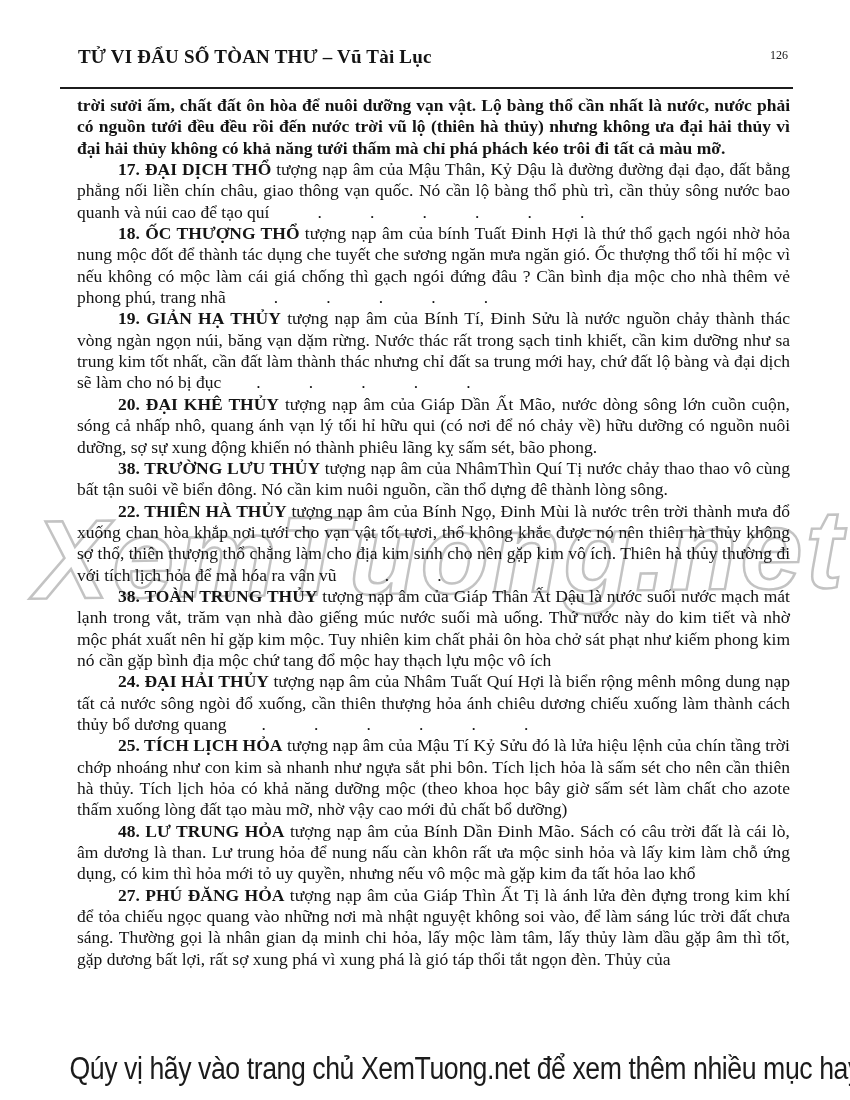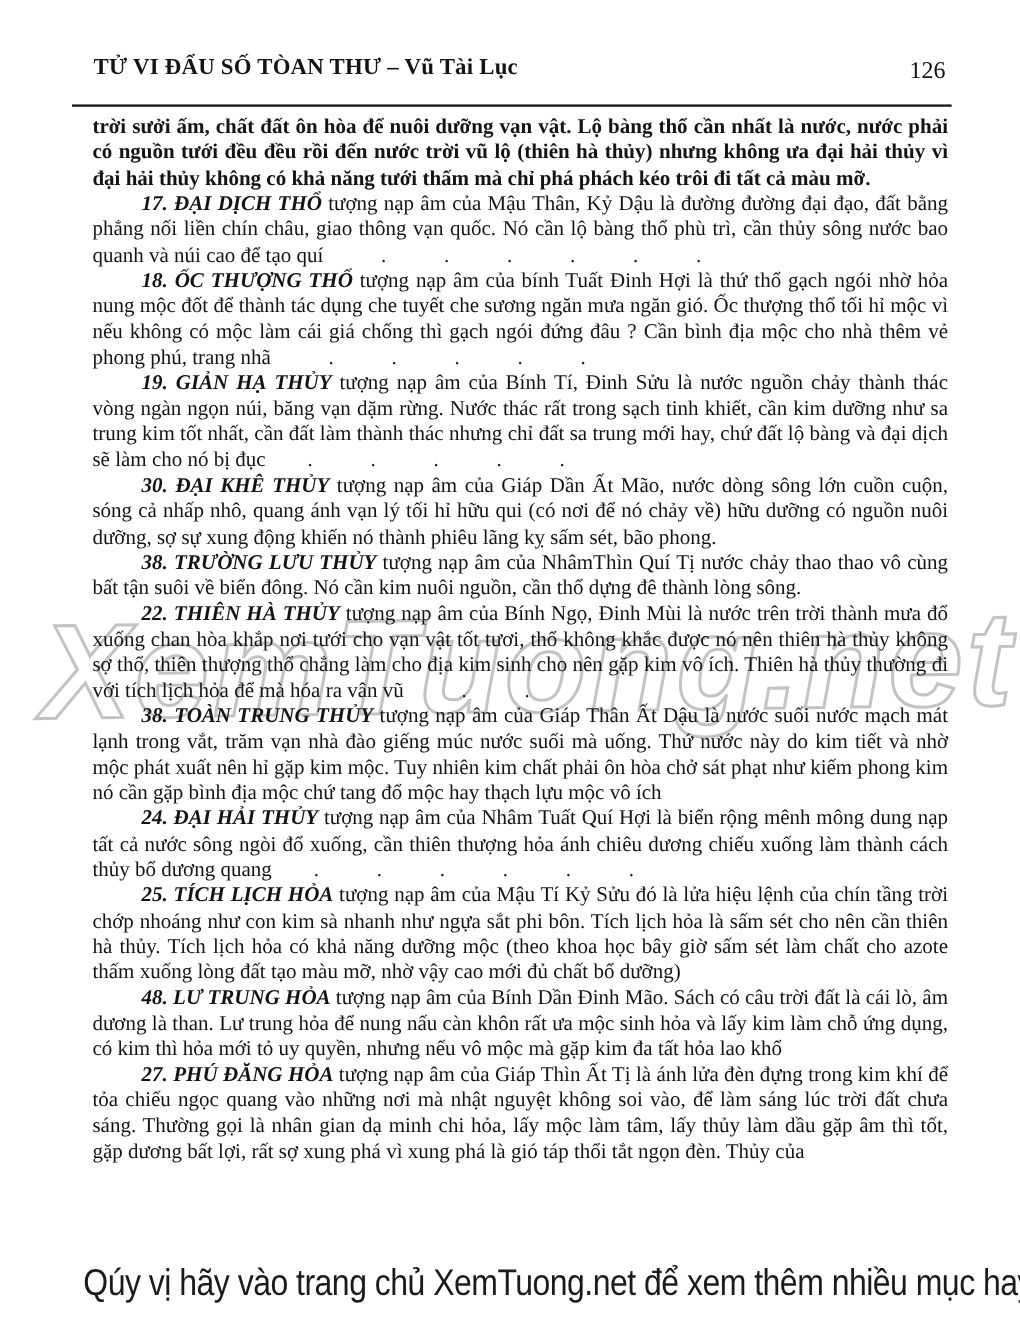--- a/index.html
+++ b/index.html
@@ -5,29 +5,29 @@
   html,body{margin:0;padding:0;background:#e8e8e8;}
   .page{
     position:relative;width:850px;height:1100px;background:#ffffff;
     overflow:hidden;font-family:"Liberation Serif", serif;color:#141414;
     margin:0 auto;
   }
   .header-title{
     position:absolute;left:78px;top:46px;font-size:19px;font-weight:bold;
     letter-spacing:0.2px;white-space:nowrap;
   }
-  .page-num{position:absolute;right:62px;top:48px;font-size:20px;}
+  .page-num{position:absolute;right:62px;top:48px;font-size:12px;}
   .rule{position:absolute;left:60px;right:57px;top:87px;border-top:2px solid #1c1c1c;height:0;}
   .content{
     position:absolute;left:77px;top:95px;width:713px;
     font-size:17.5px;line-height:21.35px;text-align:justify;z-index:2;
   }
   .content p{margin:0;text-indent:41px;}
   .content p.noindent{text-indent:0;font-weight:bold;}
-  .sec-head{font-weight:bold;font-style:italic;}
+  .sec-head{font-weight:bold;}
   .watermark{
     position:absolute;left:34px;top:490px;z-index:1;
     font-family:"Liberation Sans", sans-serif;font-weight:bold;font-style:italic;
     font-size:112px;letter-spacing:3px;white-space:nowrap;
     color:rgba(255,255,255,0.06);
     -webkit-text-stroke:2.5px rgba(158,158,158,0.62);
     text-shadow:none;
     transform:rotate(-0.8deg);
   }
   .footer{position:absolute;left:0;top:1051px;width:850px;text-align:center;z-index:2;}
@@ -50,21 +50,21 @@
 
   <div class="content">
     <p class="noindent">trời sưởi ấm, chất đất ôn hòa để nuôi dưỡng vạn vật. Lộ bàng thổ cần nhất là nước, nước phải có nguồn tưới đều đều rồi đến nước trời vũ lộ (thiên hà thủy) nhưng không ưa đại hải thủy vì đại hải thủy không có khả năng tưới thấm mà chỉ phá phách kéo trôi đi tất cả màu mỡ.</p>
 
     <p><span class="sec-head">17. ĐẠI DỊCH THỔ</span><span> tượng nạp âm của Mậu Thân, Kỷ Dậu là đường đường đại đạo, đất bằng phẳng nối liền chín châu, giao thông vạn quốc. Nó cần lộ bàng thổ phù trì, cần thủy sông nước bao quanh và núi cao để tạo quí&nbsp;&nbsp;&nbsp;&nbsp;&nbsp;&nbsp;&nbsp;&nbsp;&nbsp;&nbsp;&nbsp;.&nbsp;&nbsp;&nbsp;&nbsp;&nbsp;&nbsp;&nbsp;&nbsp;&nbsp;&nbsp;&nbsp;.&nbsp;&nbsp;&nbsp;&nbsp;&nbsp;&nbsp;&nbsp;&nbsp;&nbsp;&nbsp;&nbsp;.&nbsp;&nbsp;&nbsp;&nbsp;&nbsp;&nbsp;&nbsp;&nbsp;&nbsp;&nbsp;&nbsp;.&nbsp;&nbsp;&nbsp;&nbsp;&nbsp;&nbsp;&nbsp;&nbsp;&nbsp;&nbsp;&nbsp;.&nbsp;&nbsp;&nbsp;&nbsp;&nbsp;&nbsp;&nbsp;&nbsp;&nbsp;&nbsp;&nbsp;.</span></p>
 
     <p><span class="sec-head">18. ỐC THƯỢNG THỔ</span><span> tượng nạp âm của bính Tuất Đinh Hợi là thứ thổ gạch ngói nhờ hỏa nung mộc đốt để thành tác dụng che tuyết che sương ngăn mưa ngăn gió. Ốc thượng thổ tối hỉ mộc vì nếu không có mộc làm cái giá chống thì gạch ngói đứng đâu ? Cần bình địa mộc cho nhà thêm vẻ phong phú, trang nhã&nbsp;&nbsp;&nbsp;&nbsp;&nbsp;&nbsp;&nbsp;&nbsp;&nbsp;&nbsp;&nbsp;.&nbsp;&nbsp;&nbsp;&nbsp;&nbsp;&nbsp;&nbsp;&nbsp;&nbsp;&nbsp;&nbsp;.&nbsp;&nbsp;&nbsp;&nbsp;&nbsp;&nbsp;&nbsp;&nbsp;&nbsp;&nbsp;&nbsp;.&nbsp;&nbsp;&nbsp;&nbsp;&nbsp;&nbsp;&nbsp;&nbsp;&nbsp;&nbsp;&nbsp;.&nbsp;&nbsp;&nbsp;&nbsp;&nbsp;&nbsp;&nbsp;&nbsp;&nbsp;&nbsp;&nbsp;.</span></p>
 
     <p><span class="sec-head">19. GIẢN HẠ THỦY</span><span> tượng nạp âm của Bính Tí, Đinh Sửu là nước nguồn chảy thành thác vòng ngàn ngọn núi, băng vạn dặm rừng. Nước thác rất trong sạch tinh khiết, cần kim dưỡng như sa trung kim tốt nhất, cần đất làm thành thác nhưng chỉ đất sa trung mới hay, chứ đất lộ bàng và đại dịch sẽ làm cho nó bị đục&nbsp;&nbsp;&nbsp;&nbsp;&nbsp;&nbsp;&nbsp;&nbsp;.&nbsp;&nbsp;&nbsp;&nbsp;&nbsp;&nbsp;&nbsp;&nbsp;&nbsp;&nbsp;&nbsp;.&nbsp;&nbsp;&nbsp;&nbsp;&nbsp;&nbsp;&nbsp;&nbsp;&nbsp;&nbsp;&nbsp;.&nbsp;&nbsp;&nbsp;&nbsp;&nbsp;&nbsp;&nbsp;&nbsp;&nbsp;&nbsp;&nbsp;.&nbsp;&nbsp;&nbsp;&nbsp;&nbsp;&nbsp;&nbsp;&nbsp;&nbsp;&nbsp;&nbsp;.</span></p>
 
-    <p><span class="sec-head">30. ĐẠI KHÊ THỦY</span><span> tượng nạp âm của Giáp Dần Ất Mão, nước dòng sông lớn cuồn cuộn, sóng cả nhấp nhô, quang ánh vạn lý tối hỉ hữu qui (có nơi để nó chảy về) hữu dưỡng có nguồn nuôi dưỡng, sợ sự xung động khiến nó thành phiêu lãng kỵ sấm sét, bão phong.</span></p>
+    <p><span class="sec-head">20. ĐẠI KHÊ THỦY</span><span> tượng nạp âm của Giáp Dần Ất Mão, nước dòng sông lớn cuồn cuộn, sóng cả nhấp nhô, quang ánh vạn lý tối hỉ hữu qui (có nơi để nó chảy về) hữu dưỡng có nguồn nuôi dưỡng, sợ sự xung động khiến nó thành phiêu lãng kỵ sấm sét, bão phong.</span></p>
 
     <p><span class="sec-head">38. TRƯỜNG LƯU THỦY</span><span> tượng nạp âm của NhâmThìn Quí Tị nước chảy thao thao vô cùng bất tận suôi về biển đông. Nó cần kim nuôi nguồn, cần thổ dựng đê thành lòng sông.</span></p>
 
     <p><span class="sec-head">22. THIÊN HÀ THỦY</span><span> tượng nạp âm của Bính Ngọ, Đinh Mùi là nước trên trời thành mưa đổ xuống chan hòa khắp nơi tưới cho vạn vật tốt tươi, thổ không khắc được nó nên thiên hà thủy không sợ thổ, thiên thượng thổ chẳng làm cho địa kim sinh cho nên gặp kim vô ích. Thiên hà thủy thường đi với tích lịch hỏa để mà hóa ra vân vũ&nbsp;&nbsp;&nbsp;&nbsp;&nbsp;&nbsp;&nbsp;&nbsp;&nbsp;&nbsp;&nbsp;.&nbsp;&nbsp;&nbsp;&nbsp;&nbsp;&nbsp;&nbsp;&nbsp;&nbsp;&nbsp;&nbsp;.</span></p>
 
     <p><span class="sec-head">38. TOÀN TRUNG THỦY</span><span> tượng nạp âm của Giáp Thân Ất Dậu là nước suối nước mạch mát lạnh trong vắt, trăm vạn nhà đào giếng múc nước suối mà uống. Thứ nước này do kim tiết và nhờ mộc phát xuất nên hỉ gặp kim mộc. Tuy nhiên kim chất phải ôn hòa chở sát phạt như kiếm phong kim nó cần gặp bình địa mộc chứ tang đổ mộc hay thạch lựu mộc vô ích</span></p>
 
     <p><span class="sec-head">24. ĐẠI HẢI THỦY</span><span> tượng nạp âm của Nhâm Tuất Quí Hợi là biển rộng mênh mông dung nạp tất cả nước sông ngòi đổ xuống, cần thiên thượng hỏa ánh chiêu dương chiếu xuống làm thành cách thủy bổ dương quang&nbsp;&nbsp;&nbsp;&nbsp;&nbsp;&nbsp;&nbsp;&nbsp;.&nbsp;&nbsp;&nbsp;&nbsp;&nbsp;&nbsp;&nbsp;&nbsp;&nbsp;&nbsp;&nbsp;.&nbsp;&nbsp;&nbsp;&nbsp;&nbsp;&nbsp;&nbsp;&nbsp;&nbsp;&nbsp;&nbsp;.&nbsp;&nbsp;&nbsp;&nbsp;&nbsp;&nbsp;&nbsp;&nbsp;&nbsp;&nbsp;&nbsp;.&nbsp;&nbsp;&nbsp;&nbsp;&nbsp;&nbsp;&nbsp;&nbsp;&nbsp;&nbsp;&nbsp;.&nbsp;&nbsp;&nbsp;&nbsp;&nbsp;&nbsp;&nbsp;&nbsp;&nbsp;&nbsp;&nbsp;.</span></p>
 
     <p><span class="sec-head">25. TÍCH LỊCH HỎA</span><span> tượng nạp âm của Mậu Tí Kỷ Sửu đó là lửa hiệu lệnh của chín tầng trời chớp nhoáng như con kim sà nhanh như ngựa sắt phi bôn. Tích lịch hỏa là sấm sét cho nên cần thiên hà thủy. Tích lịch hỏa có khả năng dưỡng mộc (theo khoa học bây giờ sấm sét làm chất cho azote thấm xuống lòng đất tạo màu mỡ, nhờ vậy cao mới đủ chất bổ dưỡng)</span></p>

